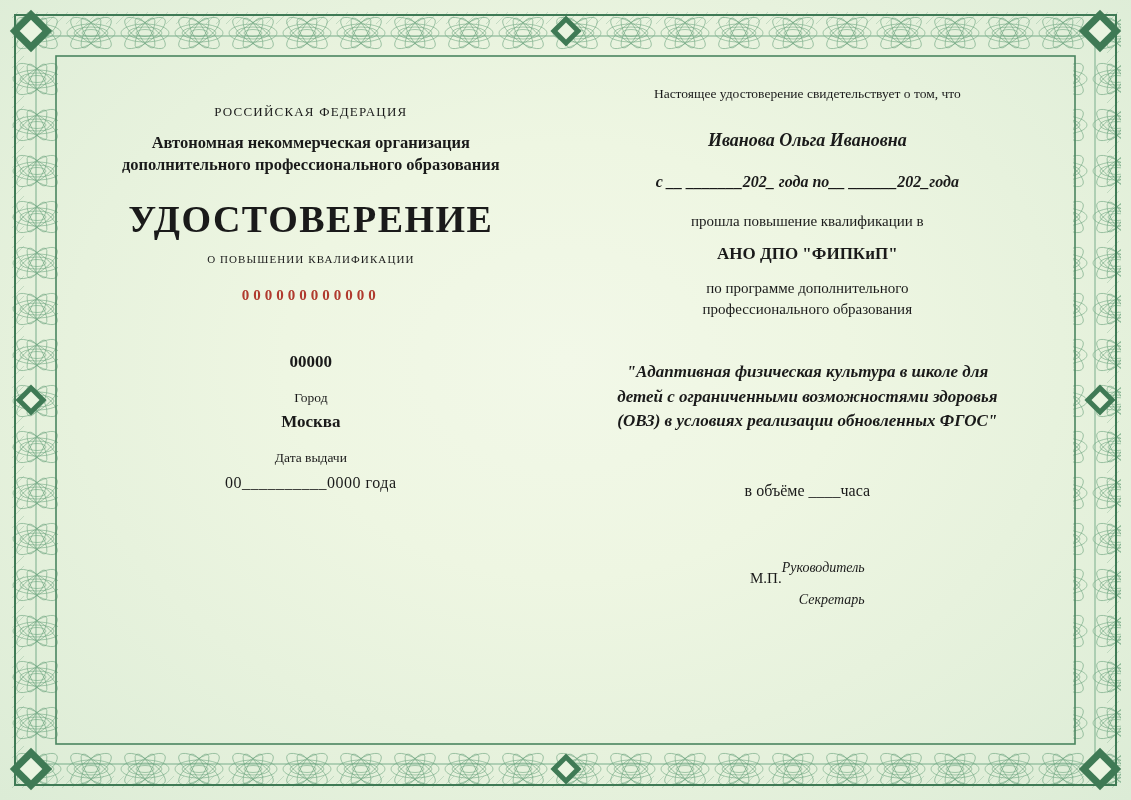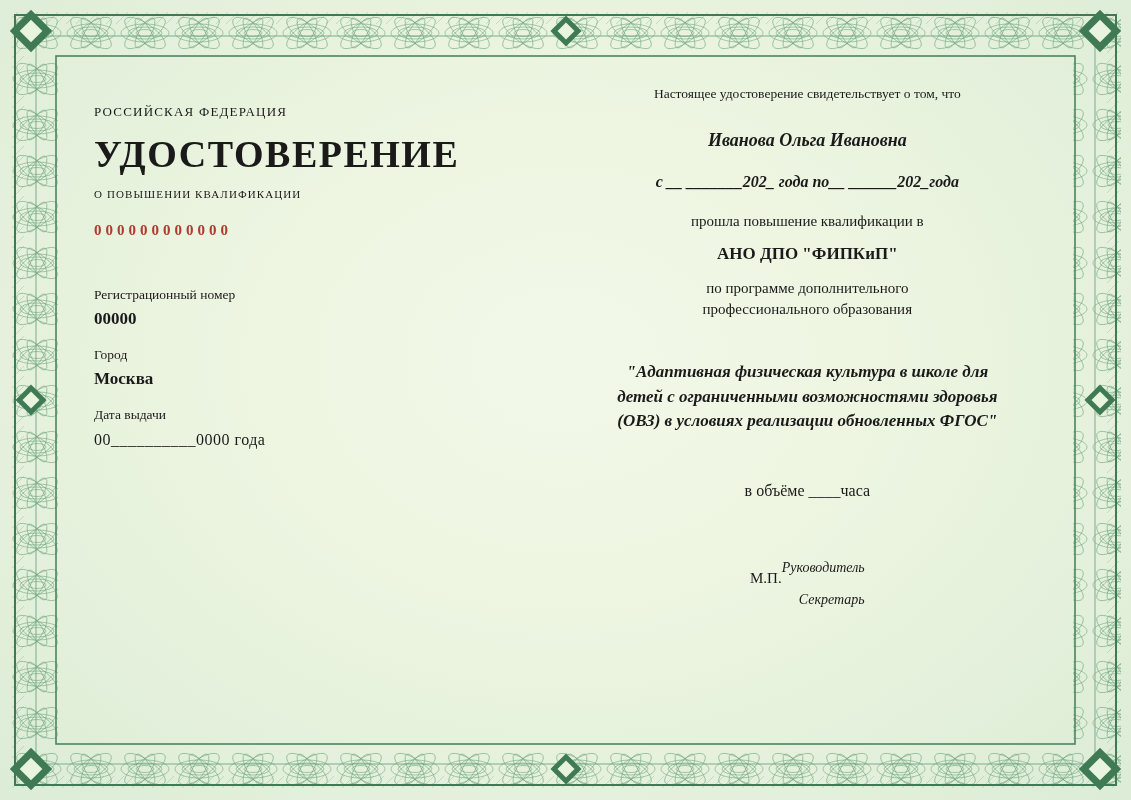--- a/index.html
+++ b/index.html
@@ -75,21 +75,21 @@
     top: 72px;
     right: 70px;
     bottom: 70px;
     display: flex;
     box-sizing: border-box;
   }
   .col-left {
     width: 48%;
     padding: 14px 18px 0 24px;
     box-sizing: border-box;
-    text-align: left;
+    text-align: center;
   }
   .col-right {
     width: 52%;
     padding: 14px 10px 0 18px;
     box-sizing: border-box;
     text-align: center;
   }
 
   .federation {
     font-size: 13px;
@@ -255,28 +255,31 @@
   <div class="midmark top"></div>
   <div class="midmark bottom"></div>
   <div class="midmark left"></div>
   <div class="midmark right"></div>
 
   <div class="content">
 
     <div class="col-left">
       <div class="federation">РОССИЙСКАЯ ФЕДЕРАЦИЯ</div>
 
+      <div class="org">
+        <div>Автономная некоммерческая организация</div>
+        <div>дополнительного профессионального образования</div>
+      </div>
 
 
       <div class="main-title">УДОСТОВЕРЕНИЕ</div>
       <div class="subtitle">О ПОВЫШЕНИИ КВАЛИФИКАЦИИ</div>
       <div class="serial">000000000000</div>
 
 
-      <div class="field-label">Регистрационный номер</div>
       <div class="field-value">00000</div>
 
       <div class="field-label">Город</div>
       <div class="field-value">Москва</div>
 
       <div class="field-label">Дата выдачи</div>
       <div class="issue-date">00__________0000 года</div>
     </div>
 
     <div class="col-right">

